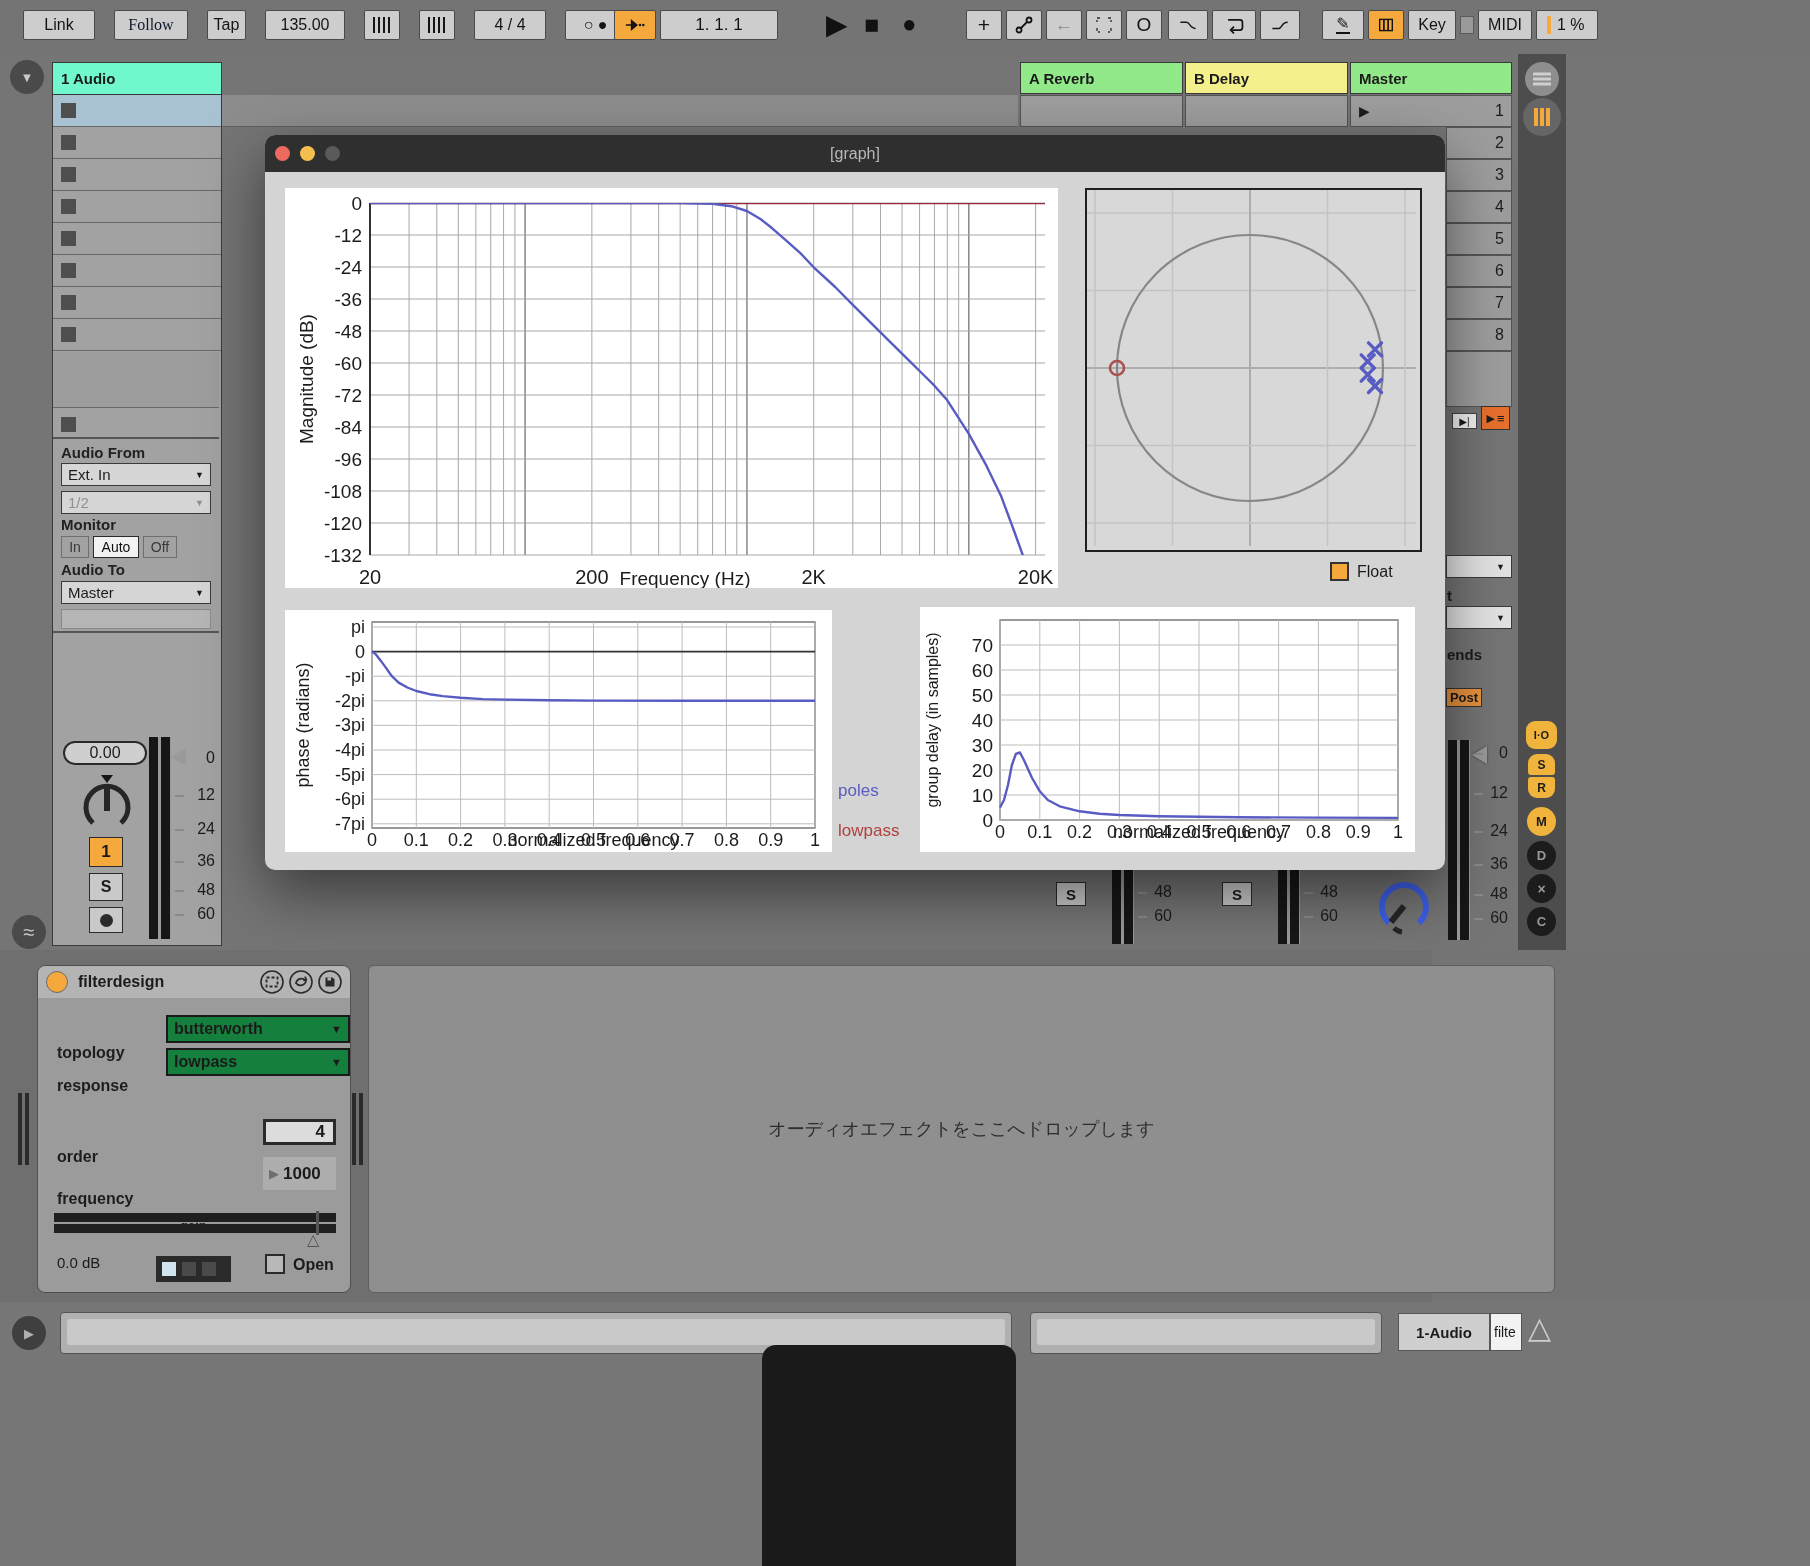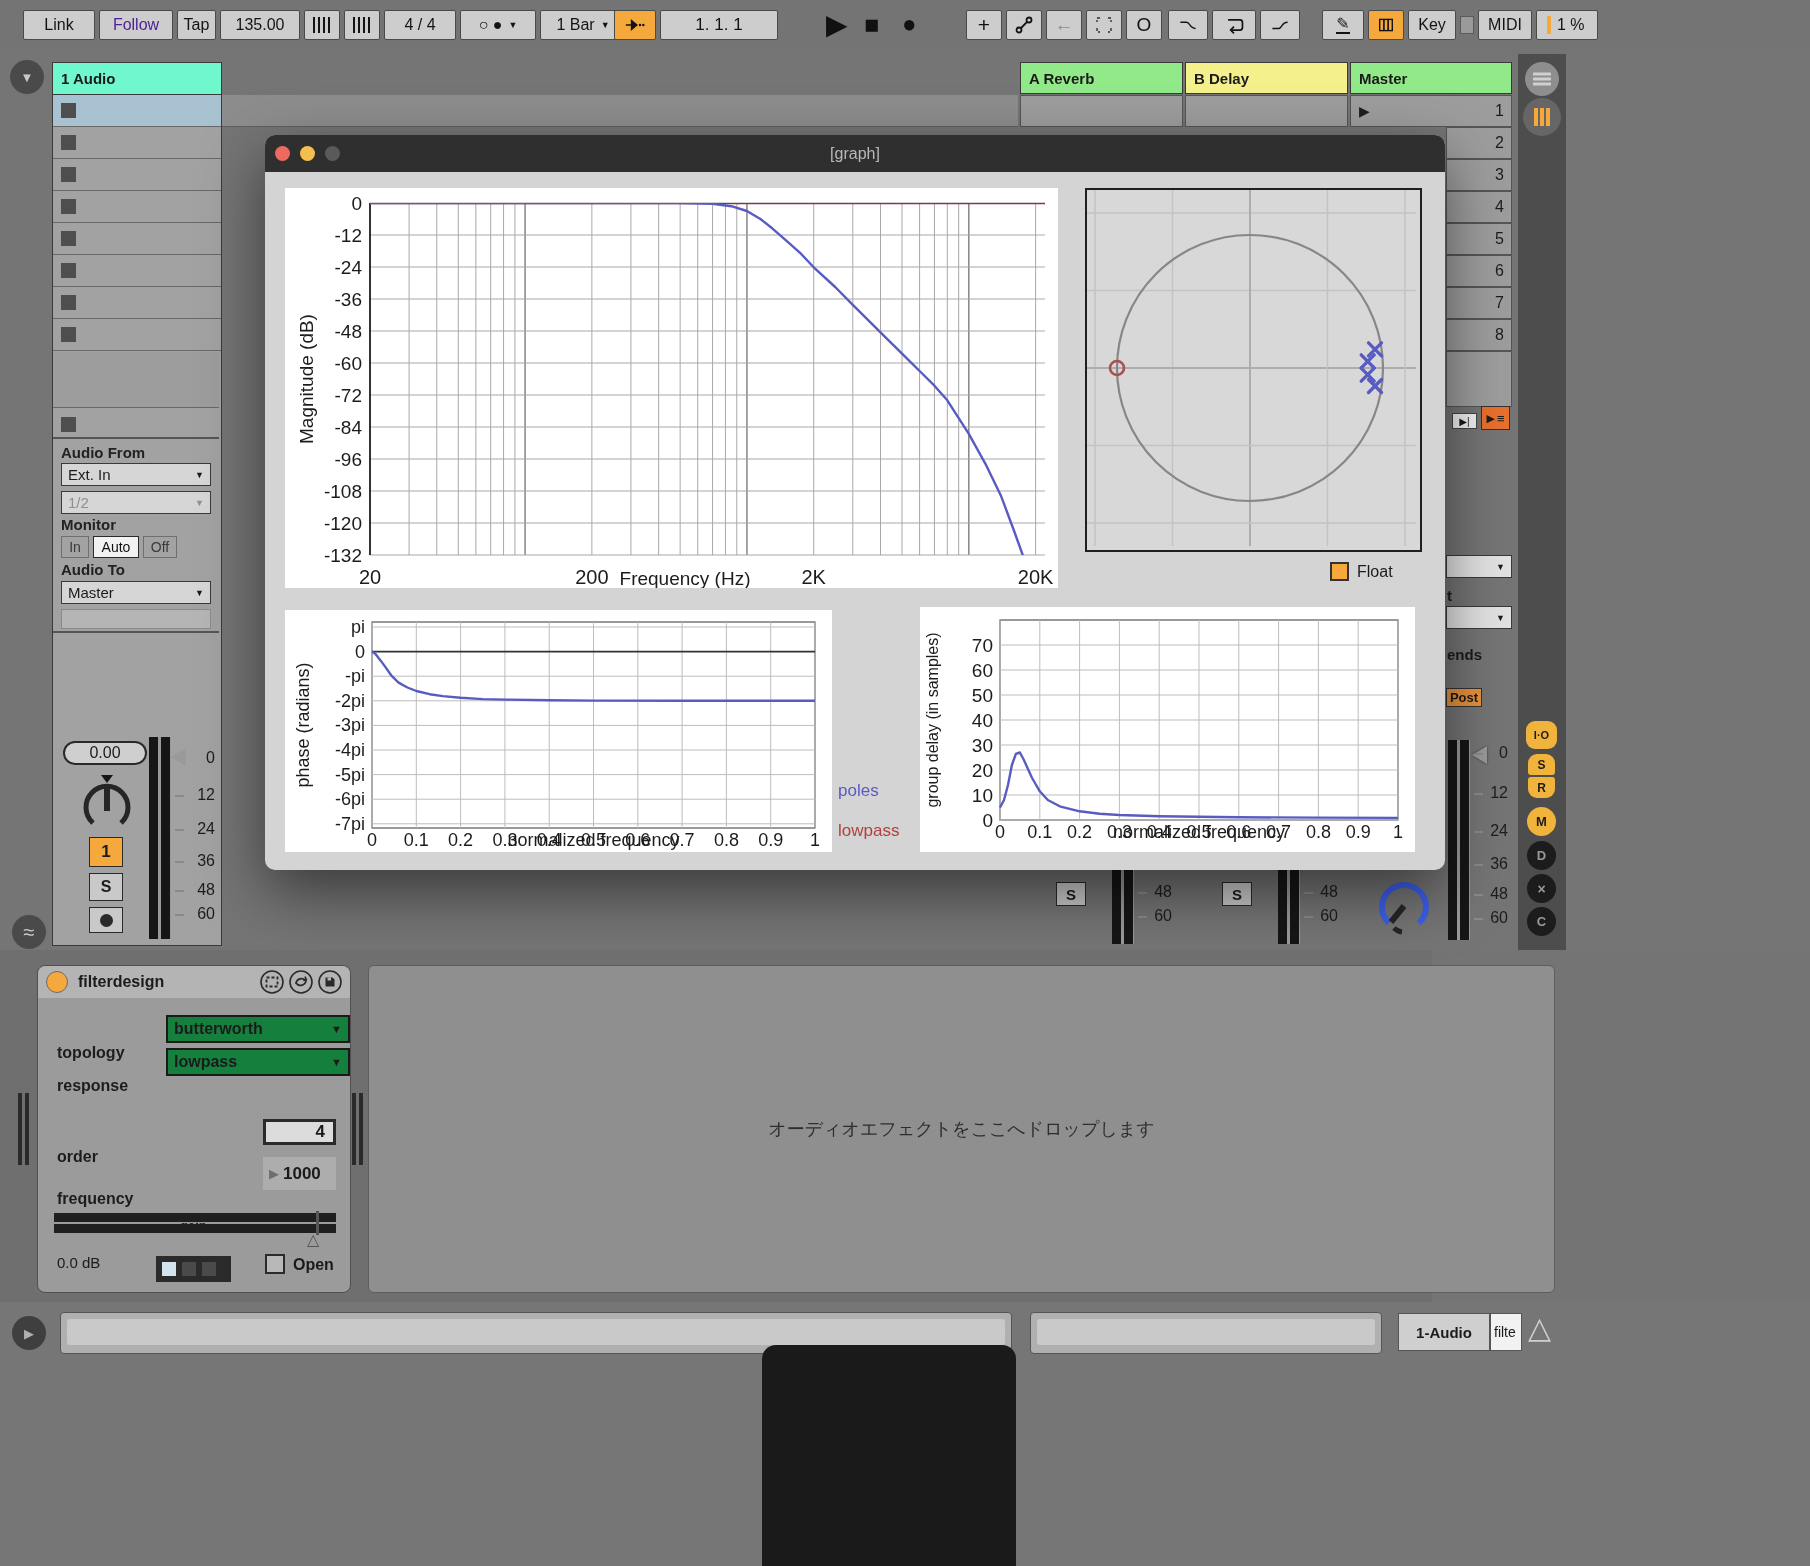--- a/index.html
+++ b/index.html
@@ -2,26 +2,26 @@
 <html><head>
 <meta charset="utf-8">
 <style>
   html,body{margin:0;padding:0;background:#6b6b6b;}
   .canvas{position:relative;width:1810px;height:1566px;background:#747474;overflow:hidden;
     font-family:"Liberation Sans","DejaVu Sans",sans-serif;color:#1b1b1b;}
   .abs{position:absolute;box-sizing:border-box;}
   .btn{display:inline-flex;align-items:center;justify-content:center;height:30px;
     background:#CDCDCD;border:1px solid #4a4a4a;border-radius:2px;font-size:16px;
     color:#141414;padding:0 10px;box-sizing:border-box;}
-  .btn.dim{color:#4c1d95;}
+  .btn.dim{color:#0f172a;font-family:Liberation Serif, serif;}
   .btn.orange{background:#F5A83C;}
   .caret{font-size:9px;margin-left:6px;}
   .bars4{width:18px;height:16px;background:repeating-linear-gradient(90deg,#141414 0 2px,transparent 2px 5px);}
   .toolbar{position:absolute;left:0;top:0;width:1810px;height:54px;}
-  .tleft{position:absolute;left:12px;top:10px;display:flex;gap:4px;padding-left:11px;}
+  .tleft{position:absolute;left:12px;top:10px;display:flex;gap:19px;padding-left:11px;}
   .ticon{width:36px;padding:0;}
   
   .session{position:absolute;left:0;top:54px;width:1810px;height:896px;background:#757575;}
   .trackcol{position:absolute;border:1px solid #3a3a3a;background:#A2A2A2;}
   .thead{height:31px;border-bottom:1px solid #3a3a3a;display:flex;align-items:center;
     padding-left:8px;font-size:15px;font-weight:bold;color:#1a1a1a;}
   .slotrow{position:relative;height:31px;border-bottom:1px solid #686868;background:#A2A2A2;}
   .slotsq{position:absolute;left:8px;top:8px;width:15px;height:15px;background:#4E4E4E;}
   .iolabel{font-size:15px;font-weight:bold;color:#222;}
   .dd{display:flex;align-items:center;background:#D6D6D6;border:1px solid #3a3a3a;

